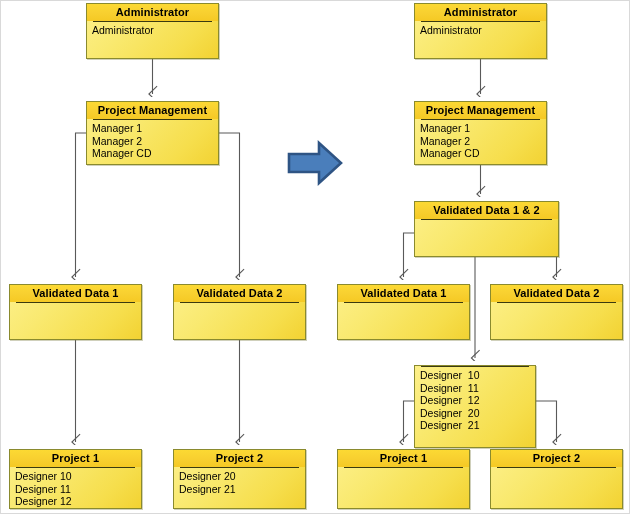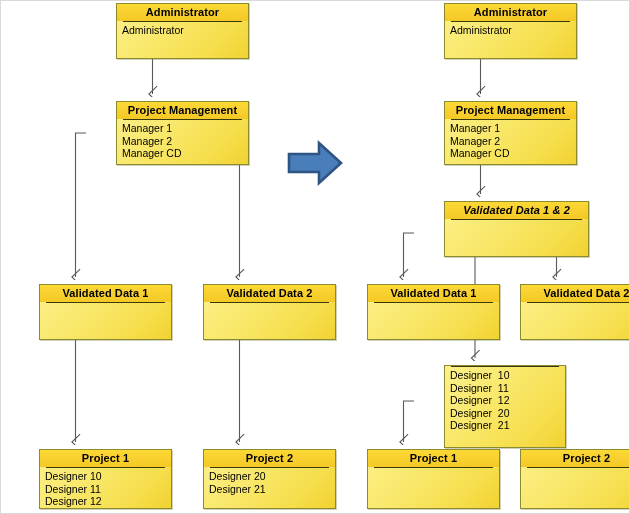--- a/index.html
+++ b/index.html
@@ -30,21 +30,20 @@
     pointer-events: none;
   }
   
   .node {
     position: absolute;
     box-sizing: border-box;
     border: 1px solid #8a8a2e;
     background: linear-gradient(135deg, #fdf08a 0%, #f9e96f 35%, #f6de4c 75%, #f2d232 100%);
     box-shadow: 1px 1px 0 rgba(120,120,60,0.35);
     overflow: hidden;
-    margin-left: 30px;
   }
   .node-title {
     height: 17px;
     line-height: 16px;
     text-align: center;
     font-size: 11px;
     font-weight: bold;
     color: #000000;
     background: linear-gradient(to bottom, #fcd933 0%, #f8d030 50%, #f5c924 100%);
     letter-spacing: 0.1px;
@@ -172,21 +171,21 @@
   <div class="node" style="left:413px; top:100px; width:133px; height:64px;">
     <div class="node-title">Project Management</div>
     <div class="node-sep"></div>
     <div class="node-body">
       <div class="attr">Manager 1</div>
       <div class="attr">Manager 2</div>
       <div class="attr">Manager CD</div>
     </div>
   </div>
 
-  <div class="node" style="left:413px; top:200px; width:145px; height:56px;font-style:italic;">
+  <div class="node" style="left:413px; top:200px; width:145px; height:56px;">
     <div class="node-title">Validated Data 1 &amp; 2</div>
     <div class="node-sep"></div>
     <div class="node-body"></div>
   </div>
 
   <div class="node" style="left:336px; top:283px; width:133px; height:56px;">
     <div class="node-title">Validated Data 1</div>
     <div class="node-sep"></div>
     <div class="node-body"></div>
   </div>

